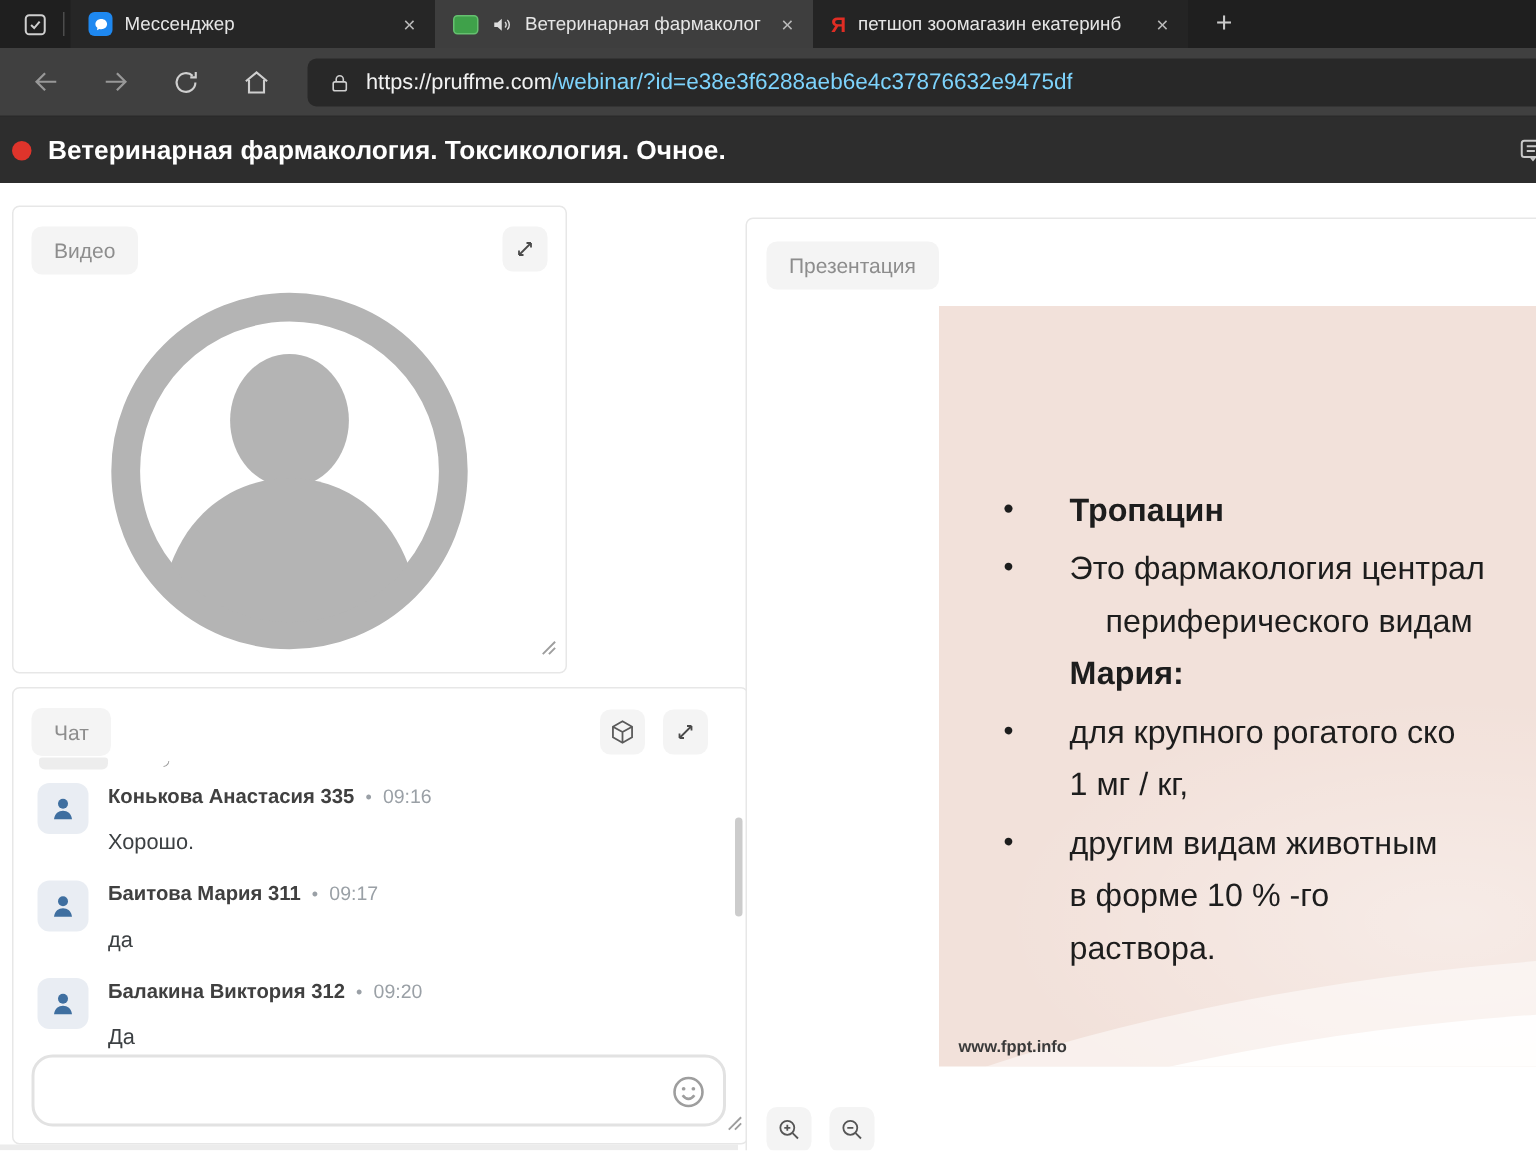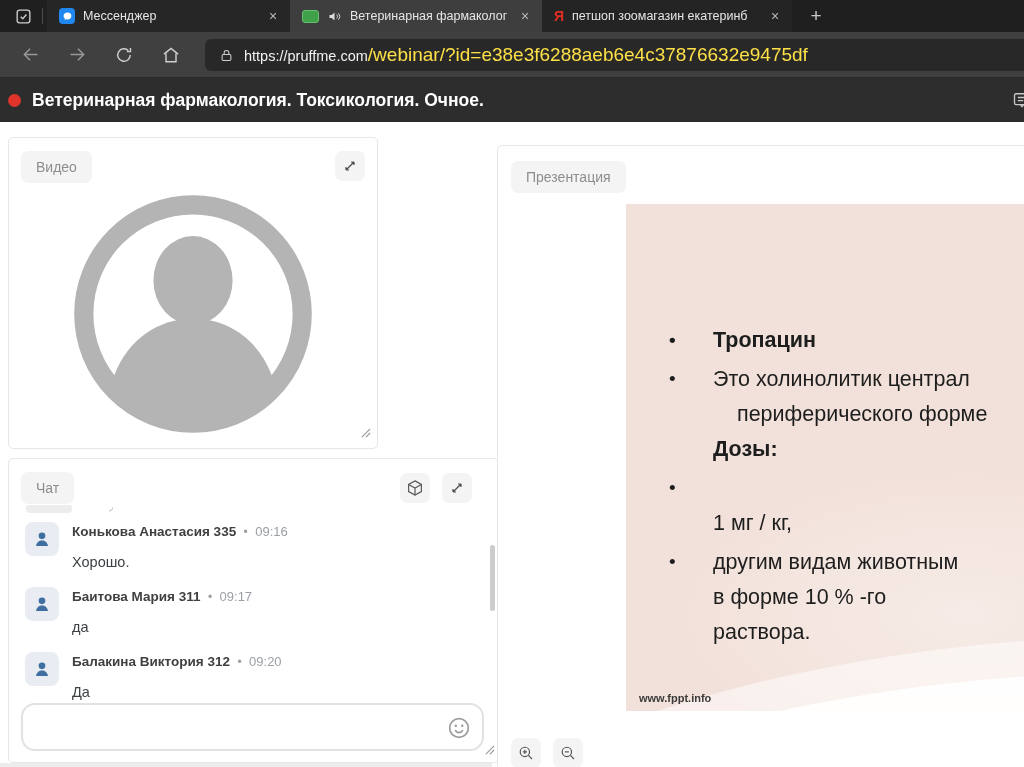--- a/index.html
+++ b/index.html
@@ -20,21 +20,21 @@
   .tab-3 { width:250px; background:#242424; }
   .newtab { color:#c9c9c9; font-size:19px; font-weight:300; margin-left:12px; width:24px; text-align:center; }
   .yandex-glyph { color:#e02d24; font-weight:bold; font-size:14px; flex:none; }
   .msgr-icon { width:16px; height:16px; border-radius:4px; background:#1e88f0; display:flex; align-items:center; justify-content:center; flex:none; }
   .cam-icon { width:17px; height:13px; border-radius:3px; background:#3fa14a; border:1px solid #66c070; flex:none; }
   
   .toolbar { position:absolute; left:0; top:32px; width:1024px; height:46px; background:#404040; border-bottom:1px solid #2a2a2a; display:flex; align-items:center; }
   .navbtn { width:34px; height:34px; display:flex; align-items:center; justify-content:center; margin-left:13px; }
   .urlfield { position:absolute; left:205px; top:7px; width:830px; height:32px; background:#282828; border-radius:6px; display:flex; align-items:center; gap:10px; padding:0 14px; }
   .url-host { color:#f2f2f2; font-size:14.5px; }
-  .url-path { color:#fde047; font-size:19px; white-space:nowrap; overflow:hidden; }
+  .url-path { color:#7dd3fc; font-size:15px; white-space:nowrap; overflow:hidden; }
   
   .pageheader { position:absolute; left:0; top:78px; width:1024px; height:44px; background:#2d2d2d; display:flex; align-items:center; gap:11px; padding-left:8px; }
   .rec-dot { width:13px; height:13px; border-radius:50%; background:#df342b; flex:none; }
   .webinar-title { color:#ffffff; font-size:17.5px; font-weight:bold; }
   .header-msg-icon { position:absolute; right:-8px; top:12px; }
   
   .panel { position:absolute; background:#fff; border:1px solid #e7e7e7; border-radius:5px; }
   .video-panel { left:8px; top:137px; width:370px; height:312px; }
   .chat-panel  { left:8px; top:458px; width:491px; height:305px; }
   .pres-panel  { left:497px; top:145px; width:540px; height:640px; }
@@ -286,32 +286,33 @@
       <div class="swoosh-1"></div>
       <div class="swoosh-2"></div>
 
       <div class="slide-content">
         <div class="sline bold">
           <span class="bullet">•</span>
           <span>Тропацин</span>
         </div>
         <div class="sline gap">
           <span class="bullet">•</span>
-          <span>Это холинолитик централ</span>
+          <span>Это фармакология централ</span>
         </div>
         <div class="sline">
           <span class="bullet"></span>
-          <span class="indent2">периферического форме</span>
+          <span class="indent2">периферического видам</span>
         </div>
         <div class="sline bold">
           <span class="bullet"></span>
-          <span>Дозы:</span>
+          <span>Мария:</span>
         </div>
         <div class="sline gap">
           <span class="bullet">•</span>
+          <span>для крупного рогатого ско</span>
         </div>
         <div class="sline">
           <span class="bullet"></span>
           <span>1 мг / кг,</span>
         </div>
         <div class="sline gap">
           <span class="bullet">•</span>
           <span>другим видам животным</span>
         </div>
         <div class="sline">

